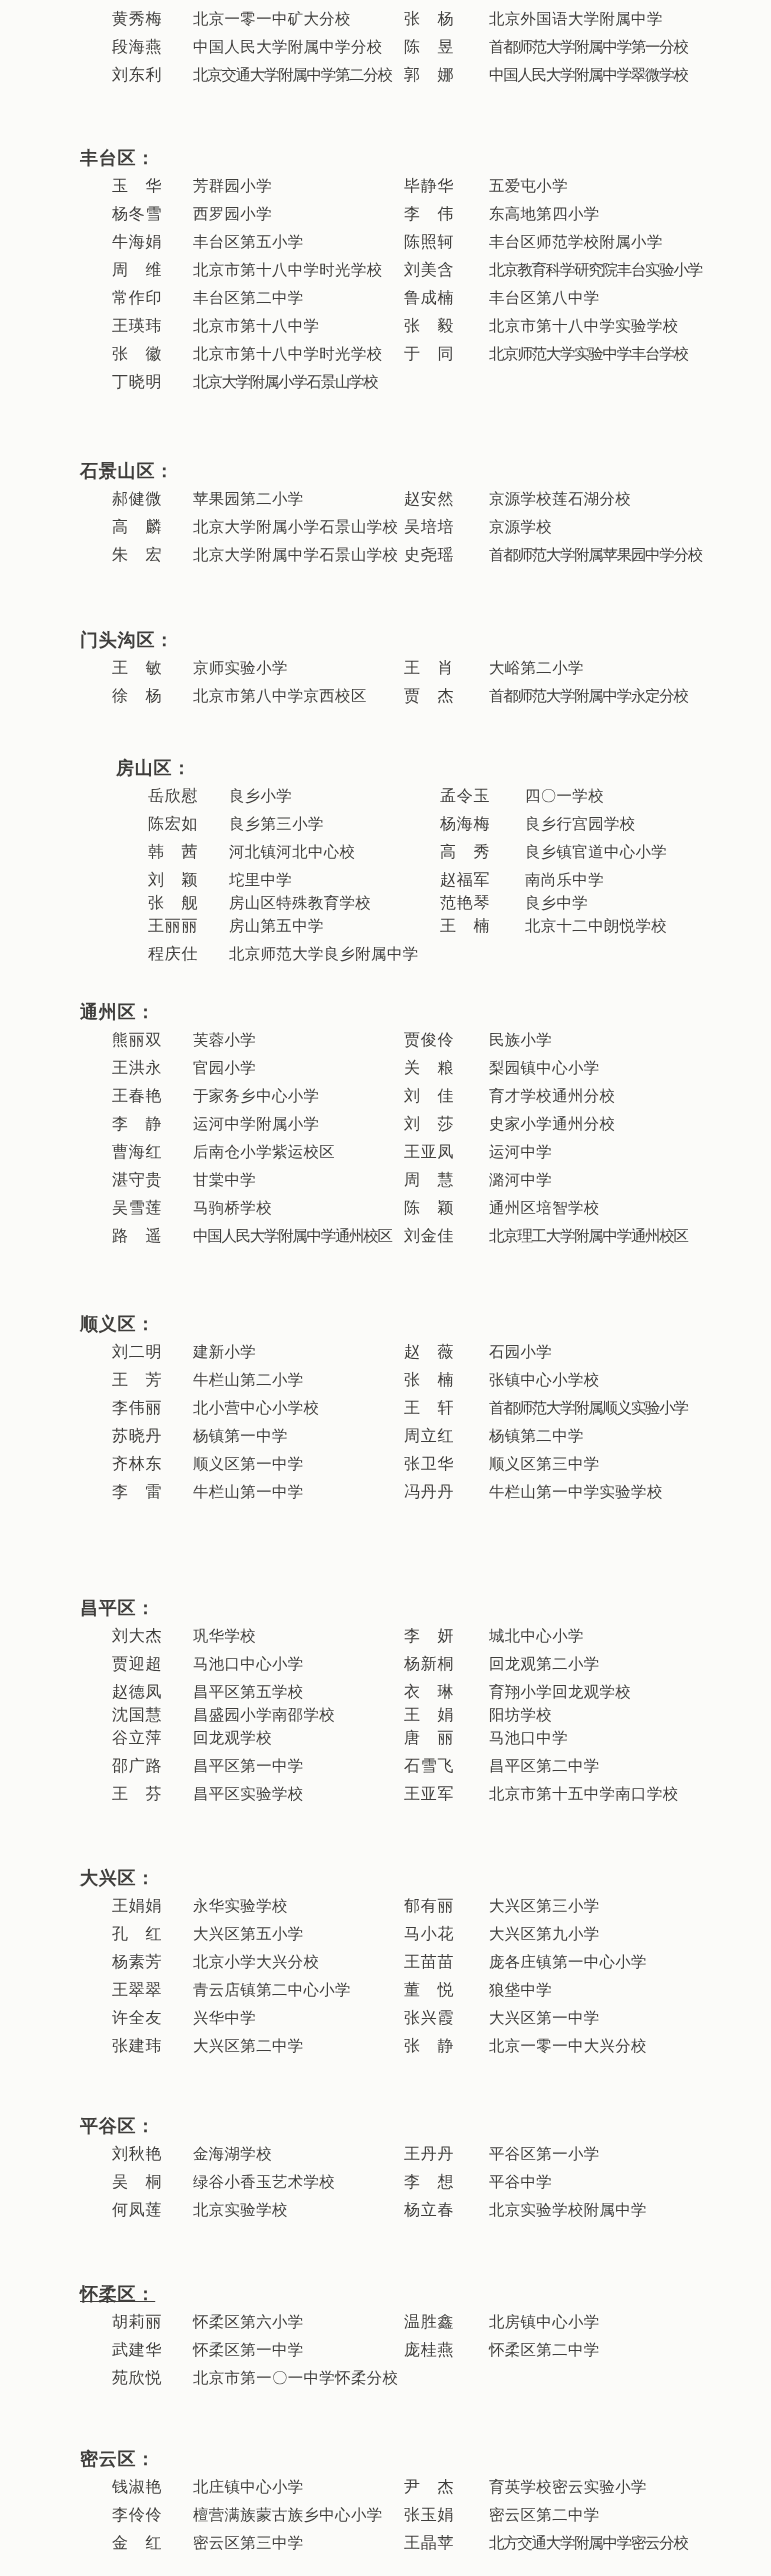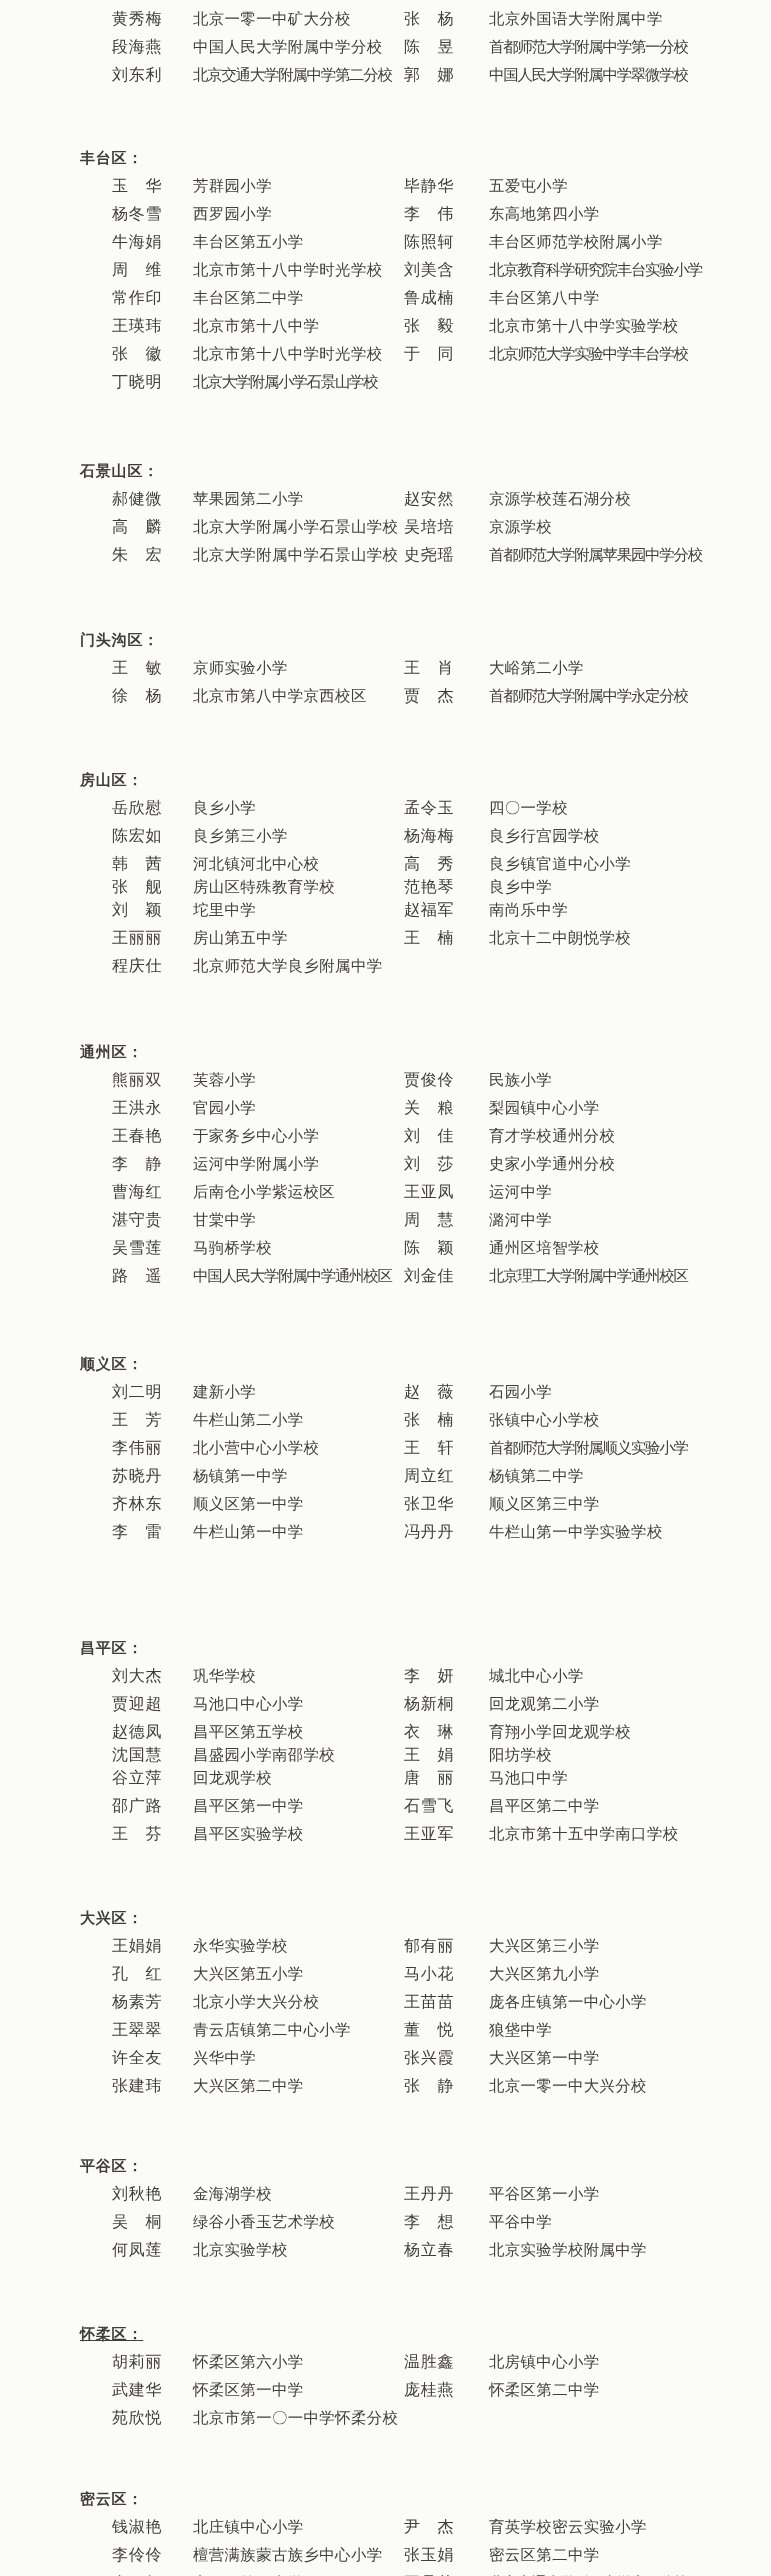--- a/index.html
+++ b/index.html
@@ -5,21 +5,21 @@
   html,body{margin:0;padding:0;}
   body{
     width:772px;height:2576px;overflow:hidden;
     background:#fbfbf9;color:#3f3e3c;
     font-family:"Liberation Serif","DejaVu Serif",serif;
   }
   #doc{position:relative;width:772px;}
   section{position:relative;}
   h2.district{
     height:28px;line-height:28px;margin:0;padding-left:80px;
-    font-size:15px;font-weight:600;letter-spacing:0.8px;
+    font-size:18px;font-weight:600;letter-spacing:0.8px;
   }
   .rows{position:relative;}
   .row{position:relative;height:28px;}
   .row.tight{height:18px;}
   .row span{
     position:absolute;top:50%;transform:translateY(-50%);
     white-space:nowrap;
   }
   .name{font-size:16px;letter-spacing:0.8px;}
   .school{font-size:15.4px;letter-spacing:0.4px;}
@@ -157,21 +157,21 @@
 
   <div class="row">
     <span class="name left">徐　杨</span>
     <span class="school left">北京市第八中学京西校区</span>
     <span class="name right">贾　杰</span>
     <span class="school right long">首都师范大学附属中学永定分校</span>
   </div>
 </div>
   </section>
 
-  <section style="margin-top: 56px;">
+  <section style="margin-top: 44px; padding-left: 36px;">
     <h2 class="district">房山区：</h2>
     <div class="rows">
   <div class="row">
     <span class="name left">岳欣慰</span>
     <span class="school left">良乡小学</span>
     <span class="name right">孟令玉</span>
     <span class="school right">四〇一学校</span>
   </div>
 
   <div class="row">
@@ -179,52 +179,52 @@
     <span class="school left">良乡第三小学</span>
     <span class="name right">杨海梅</span>
     <span class="school right">良乡行宫园学校</span>
   </div>
 
   <div class="row">
     <span class="name left">韩　茜</span>
     <span class="school left">河北镇河北中心校</span>
     <span class="name right">高　秀</span>
     <span class="school right">良乡镇官道中心小学</span>
+  </div>
+
+  <div class="row">
+    <span class="name left">刘　颖</span>
+    <span class="school left">坨里中学</span>
+    <span class="name right">赵福军</span>
+    <span class="school right">南尚乐中学</span>
   </div>
 
   <div class="row tight">
     <span class="name left">张　舰</span>
     <span class="school left">房山区特殊教育学校</span>
     <span class="name right">范艳琴</span>
     <span class="school right">良乡中学</span>
   </div>
 
   <div class="row">
-    <span class="name left">刘　颖</span>
-    <span class="school left">坨里中学</span>
-    <span class="name right">赵福军</span>
-    <span class="school right">南尚乐中学</span>
-  </div>
-
-  <div class="row">
     <span class="name left">王丽丽</span>
     <span class="school left">房山第五中学</span>
     <span class="name right">王　楠</span>
     <span class="school right">北京十二中朗悦学校</span>
   </div>
 
   <div class="row">
     <span class="name left">程庆仕</span>
     <span class="school left">北京师范大学良乡附属中学</span>
 
   </div>
 </div>
   </section>
 
-  <section style="margin-top: 58px;">
+  <section style="margin-top: 30px;">
     <h2 class="district">通州区：</h2>
     <div class="rows">
   <div class="row">
     <span class="name left">熊丽双</span>
     <span class="school left">芙蓉小学</span>
     <span class="name right">贾俊伶</span>
     <span class="school right">民族小学</span>
   </div>
 
   <div class="row">

